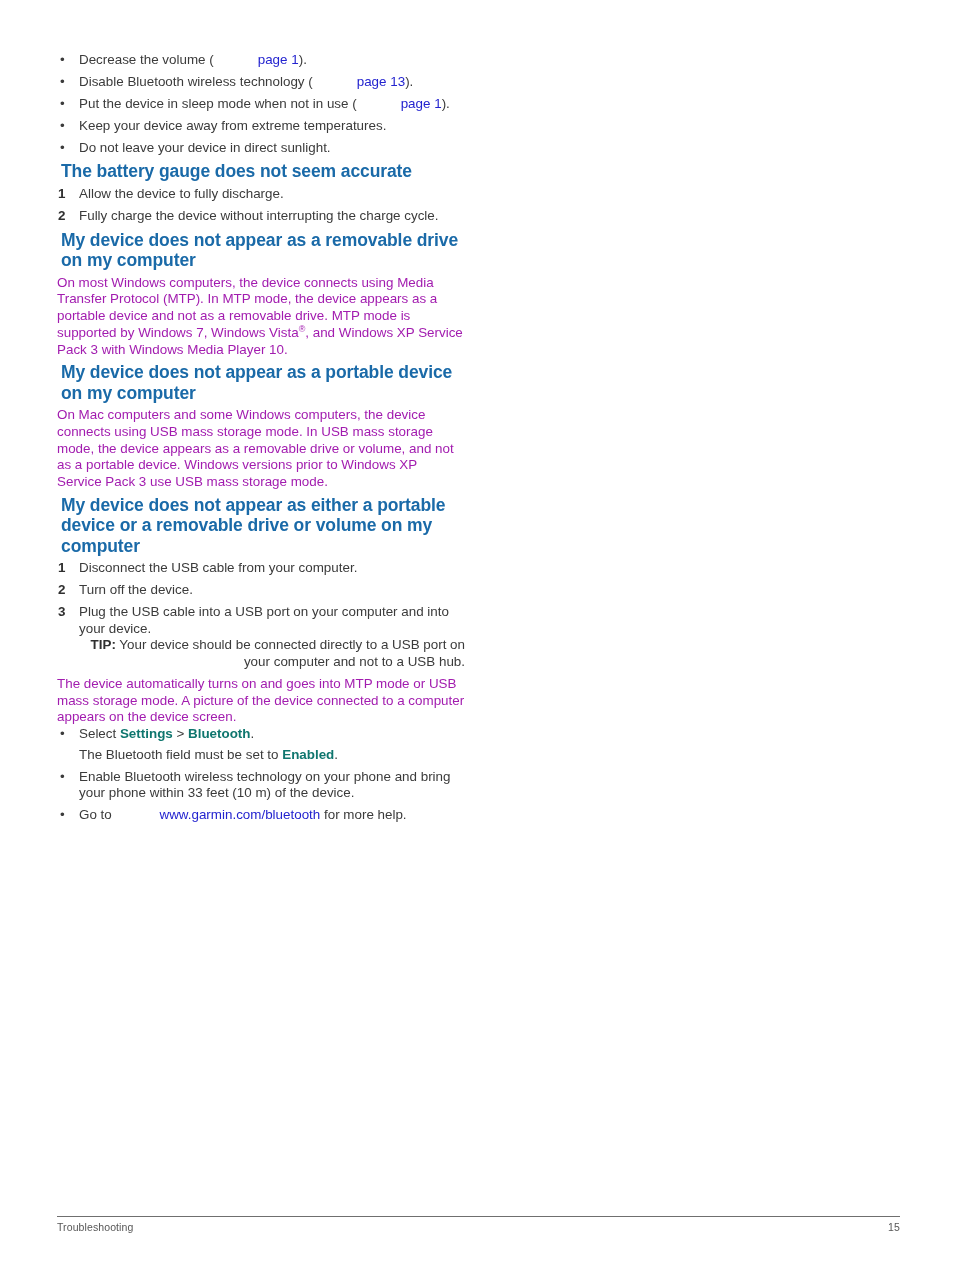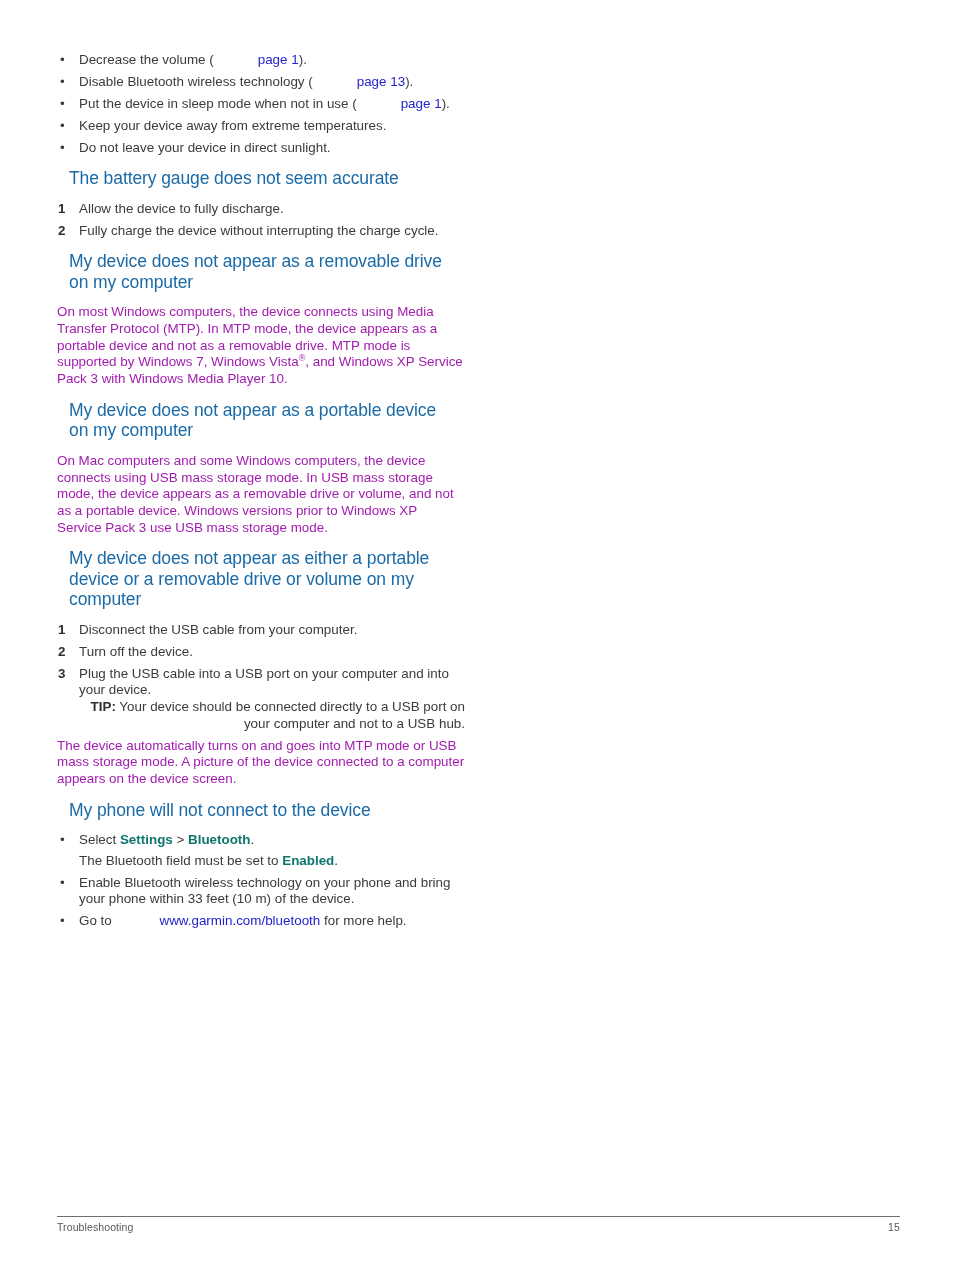--- a/index.html
+++ b/index.html
@@ -28,23 +28,23 @@
     position: absolute;
     left: 57px;
     top: 52px;
     width: 408px;
   }
 
   
   h2.section-title {
     color: #1a6aa8;
     font-size: 17.5px;
-    font-weight: normal;
+    font-weight: bold;
     line-height: 20.5px;
-    margin: 12px;
+    margin: 4px;
     padding: 0;
     letter-spacing: -0.1px;
   }
   .gap-before-heading { margin-top: 19px; }
   .gap-before-heading-lg { margin-top: 21px; }
 
   
   p.body-text {
     font-size: 13.4px;
     line-height: 16.7px;
@@ -201,21 +201,20 @@
       <li>
         <span class="num">2</span><span>Turn off the device.</span>
       </li>
       <li>
         <span class="num">3</span><span>Plug the USB cable into a USB port on your computer and into your device.</span>
         <div class="tip"><b>TIP:</b><span> Your device should be connected directly to a USB port on your computer and not to a USB hub.</span></div>
       </li>
     </ol>
     <p class="body-text">The device automatically turns on and goes into MTP mode or USB mass storage mode. A picture of the device connected to a computer appears on the device screen.</p>
 
-    <h2 class="section-title gap-before-heading-lg">My phone will not connect to the device</h2>
     <ul class="bullets tight">
       <li>
         <span class="dot">•</span><span>Select </span><b>Settings</b><span> &gt; </span><b>Bluetooth</b><span>.</span>
         <div class="bullet-sub"><span>The Bluetooth field must be set to </span><b>Enabled</b><span>.</span></div>
       </li>
       <li>
         <span class="dot">•</span><span>Enable Bluetooth wireless technology on your phone and bring your phone within 33 feet (10 m) of the device.</span>
       </li>
       <li>
         <span class="dot">•</span><span>Go to </span><a class="link" href="#">www.garmin.com/bluetooth</a><span> for more help.</span>

